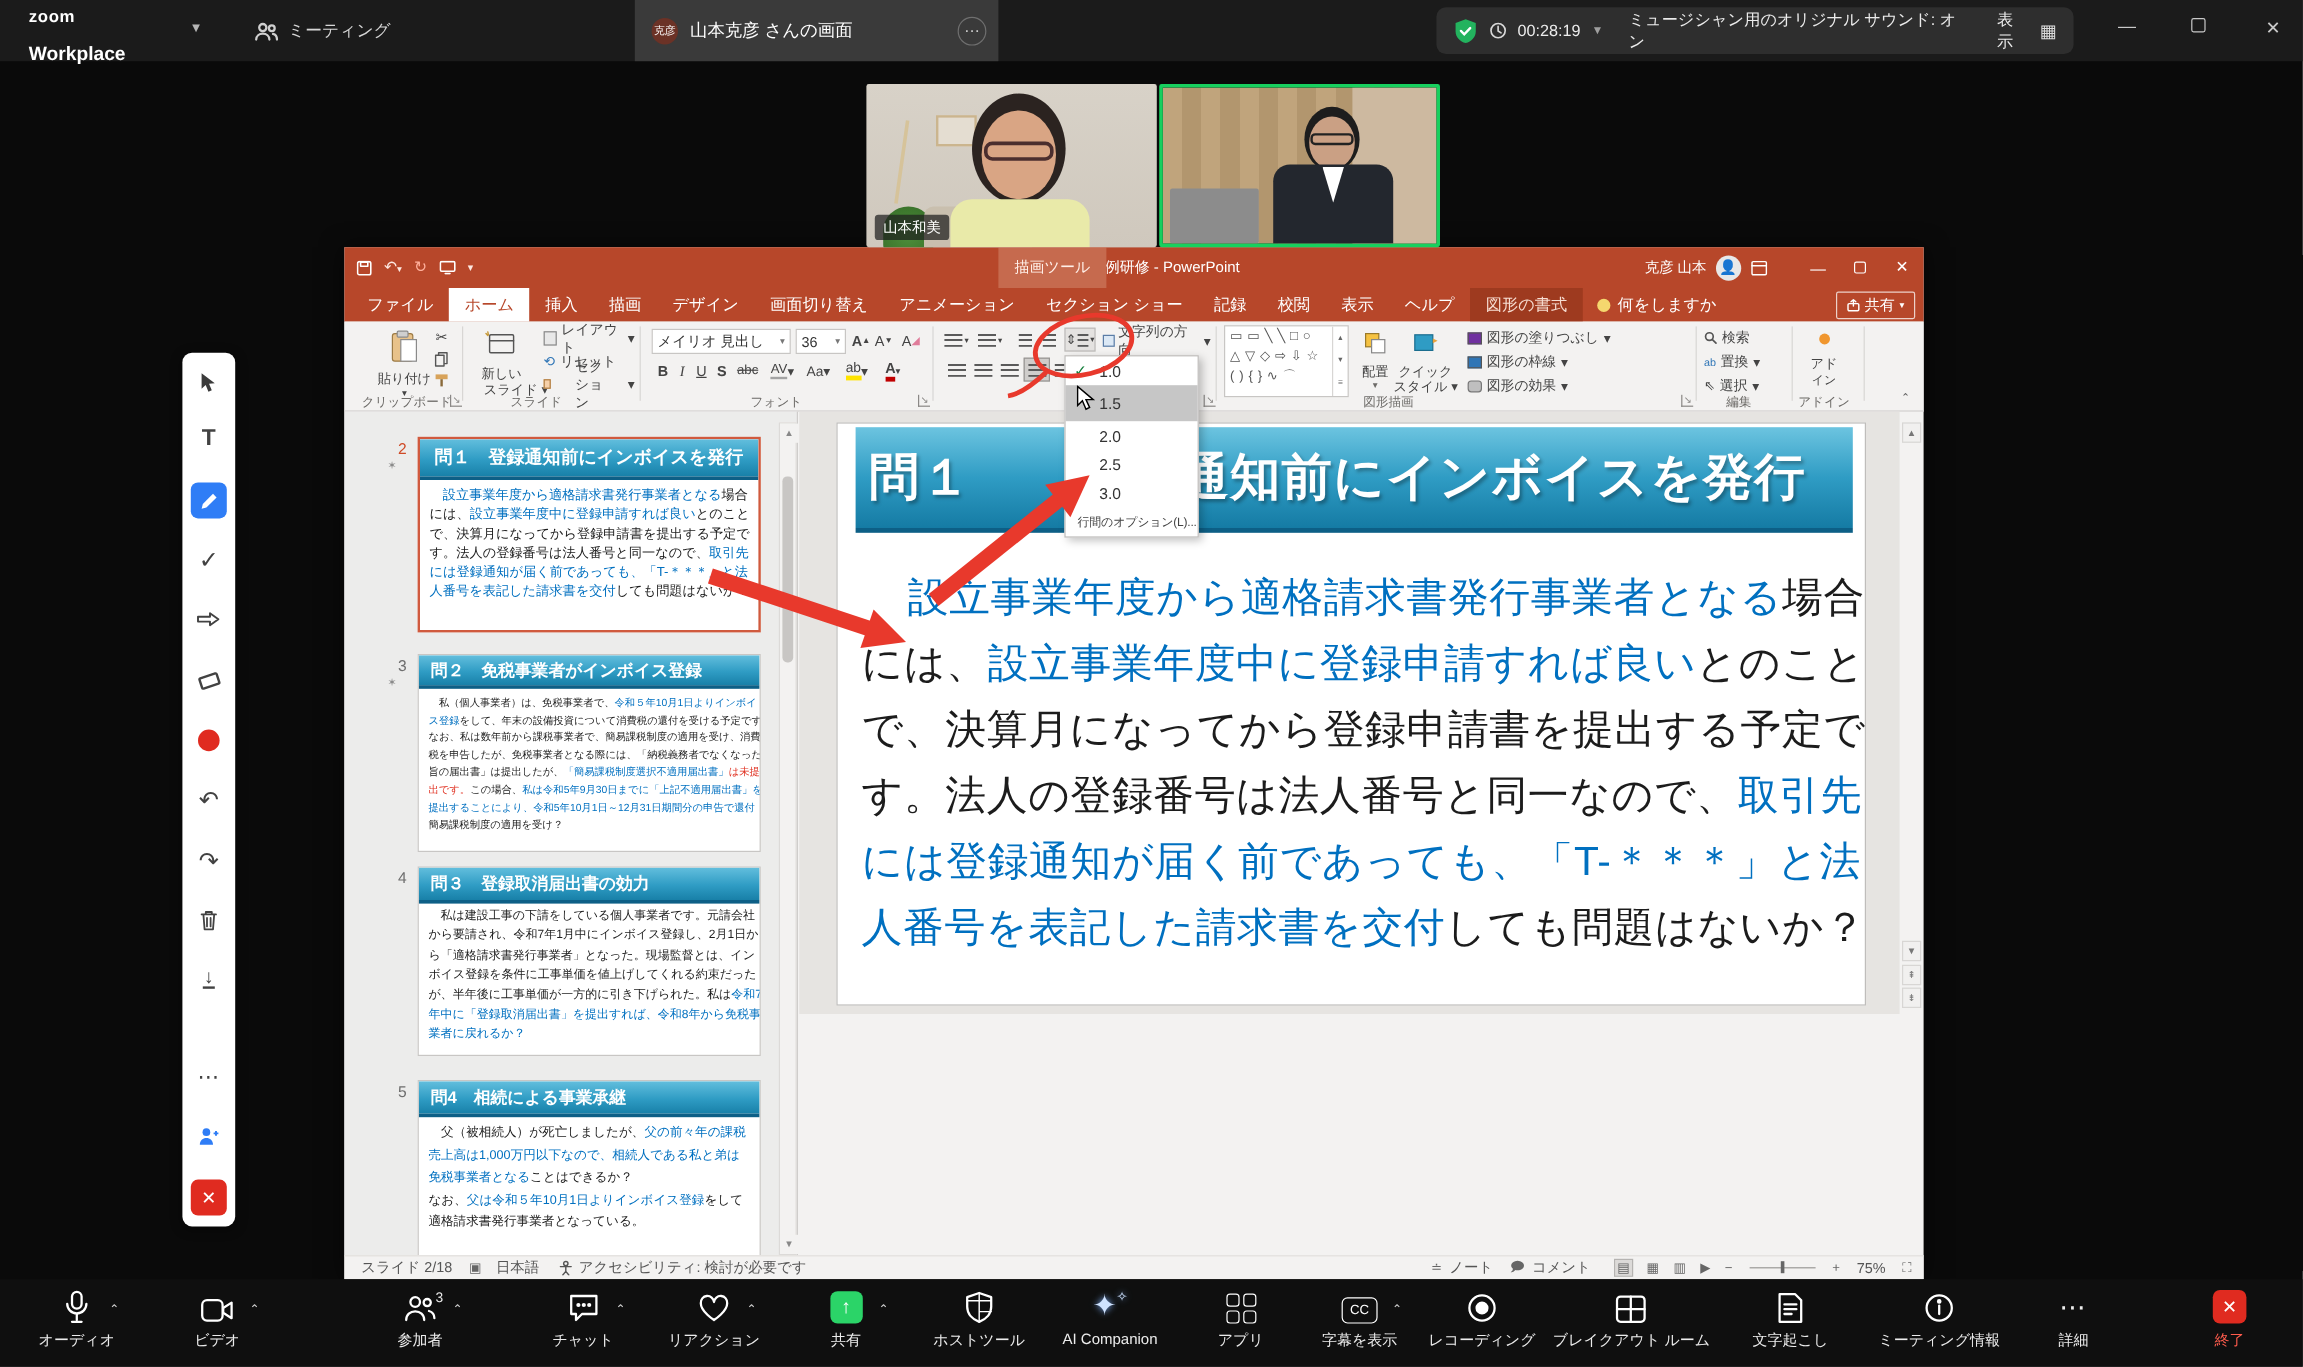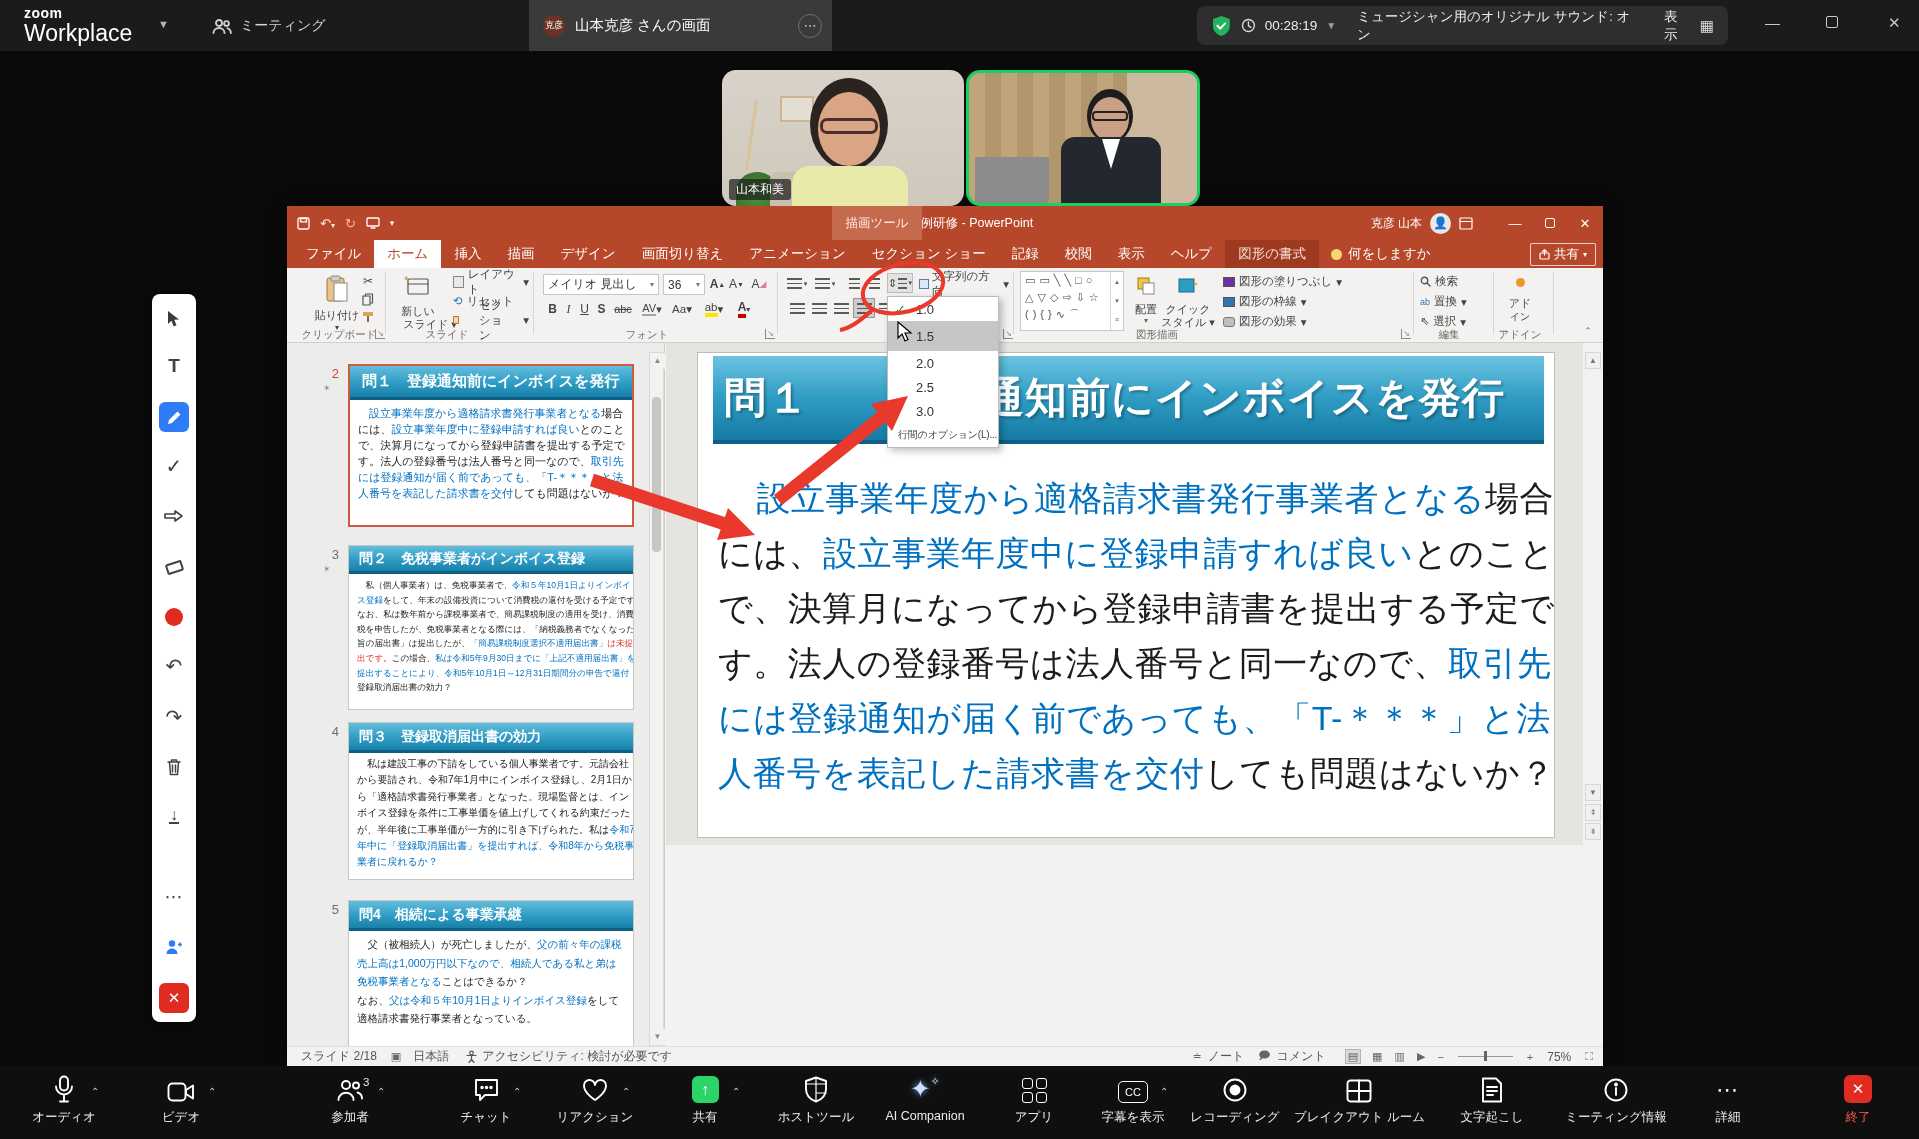--- a/index.html
+++ b/index.html
@@ -3,34 +3,34 @@
 <meta charset="utf-8">
 <style>
   *{box-sizing:border-box;margin:0;padding:0}
   html,body{width:1919px;height:1139px;overflow:hidden}
   body{background:#0a0a0a;font-family:"Liberation Sans","DejaVu Sans",sans-serif;position:relative}
 
   
   .topbar{position:absolute;left:0;top:0;width:1919px;height:51px;background:#1b1b1b;color:#e8e8e8;z-index:30}
   .logo{position:absolute;left:24px;top:6px;color:#fff;line-height:1}
   .logo .l1{font-size:14px;font-weight:700;letter-spacing:.5px}
-  .logo .l2{font-size:23px;font-weight:400;margin-top:2px}
+  .logo .l2{font-size:16px;font-weight:700;margin-top:18px}
   .logo-chev{position:absolute;left:158px;top:18px;color:#b5b5b5;font-size:11px}
   .meet-tab{position:absolute;left:212px;top:0;height:51px;display:flex;align-items:center;gap:8px;color:#d6d6d6;font-size:14px}
   .active-tab{position:absolute;left:529px;top:0;width:303px;height:51px;background:#3a3a3a;display:flex;align-items:center;color:#fff}
   .tab-badge{width:22px;height:22px;border-radius:50%;background:#6b3226;color:#fff;font-size:9px;display:flex;align-items:center;justify-content:center;margin-left:14px;flex:none}
   .active-tab .t{font-size:14.5px;margin-left:10px;white-space:nowrap}
   .tab-more{position:absolute;right:10px;top:14px;width:24px;height:24px;border-radius:50%;border:1px solid #6f6f6f;color:#ccc;text-align:center;line-height:21px;font-size:13px}
   .meet-pill{position:absolute;left:1197px;top:6px;width:531px;height:39px;background:#2e2e2e;border-radius:8px;display:flex;align-items:center;gap:9px;padding:0 14px;font-size:13.5px;color:#ececec}
   .pill-chev{color:#9f9f9f;font-size:10px}
   .win-btn{position:absolute;top:14px;color:#c9c9c9;font-size:15px}
   .restore-box{display:inline-block;width:12px;height:12px;border:1.5px solid #c9c9c9;border-radius:2px}
 
   
-  .video{position:absolute;top:70px;height:136px;border-radius:14px;overflow:hidden;z-index:20}
+  .video{position:absolute;top:70px;height:136px;border-radius:2px;overflow:hidden;z-index:20}
   .v-left{left:722px;width:242px;background:linear-gradient(#d8d2c8,#cfc8bd)}
   .v-right{left:966px;width:234px;border:3px solid #17d05e;background:repeating-linear-gradient(90deg,#c0a47c 0 16px,#b2966e 16px 32px)}
   .head{position:absolute;border-radius:50%}
   .nametag{position:absolute;left:7px;bottom:6px;background:rgba(30,30,30,.72);color:#fff;font-size:12px;padding:2px 7px;border-radius:3px}
   .plant{position:absolute;left:14px;bottom:-6px;width:42px;height:40px;background:radial-gradient(circle at 50% 60%,#4d8f3a,#356b27);border-radius:50% 50% 20% 20%}
   .sofa{position:absolute;left:48px;bottom:0;width:90px;height:34px;background:#c9bfae;border-radius:8px 8px 0 0}
   .shelf{position:absolute;left:58px;top:26px;width:34px;height:26px;border:2px solid #cbb58e;background:#e4ddd1}
   .lamp{position:absolute;left:28px;top:30px;width:3px;height:70px;background:#d6c39a;transform:rotate(8deg)}
 
   
@@ -458,21 +458,21 @@
     <div class="thumb" style="top:202px;height:165px">
       <div class="band" style="height:28px;font-size:14px;padding-left:10px">問２　免税事業者がインボイス登録</div>
       <div class="t-body" style="font-size:8.6px;line-height:14.6px;white-space:nowrap;padding-top:4px">
           <div class="seg-line"><span class="sg-k">　私（個人事業者）は、免税事業者で、</span><span class="sg-b">令和５年10月1日よりインボイ</span></div>
           <div class="seg-line"><span class="sg-b">ス登録</span><span class="sg-k">をして、年末の設備投資について消費税の還付を受ける予定です。</span></div>
           <div class="seg-line"><span class="sg-k">なお、私は数年前から課税事業者で、簡易課税制度の適用を受け、消費</span></div>
           <div class="seg-line"><span class="sg-k">税を申告したが、免税事業者となる際には、「納税義務者でなくなった</span></div>
           <div class="seg-line"><span class="sg-k">旨の届出書」は提出したが、</span><span class="sg-b">「簡易課税制度選択不適用届出書」</span><span class="sg-r">は未提</span></div>
           <div class="seg-line"><span class="sg-r">出です。</span><span class="sg-k">この場合、</span><span class="sg-b">私は令和5年9月30日までに「上記不適用届出書」を</span></div>
           <div class="seg-line"><span class="sg-b">提出することにより、令和5年10月1日～12月31日期間分の申告で還付</span></div>
-          <div class="seg-line"><span class="sg-k">登録取消届出書の効力？</span></div>
+          <div class="seg-line"><span class="sg-k">簡易課税制度の適用を受け？</span></div>
         </div>
     </div>
     <div class="t-num" style="top:381px">4</div>
     <div class="thumb" style="top:379px;height:158px">
       <div class="band" style="height:30px;font-size:14px;padding-left:10px">問３　登録取消届出書の効力</div>
       <div class="t-body" style="font-size:10px;line-height:16.4px;white-space:nowrap;padding-top:3px">
           <div class="seg-line"><span class="sg-k">　私は建設工事の下請をしている個人事業者です。元請会社</span></div>
           <div class="seg-line"><span class="sg-k">から要請され、令和7年1月中にインボイス登録し、2月1日か</span></div>
           <div class="seg-line"><span class="sg-k">ら「適格請求書発行事業者」となった。現場監督とは、イン</span></div>
           <div class="seg-line"><span class="sg-k">ボイス登録を条件に工事単価を値上げしてくれる約束だった</span></div>

